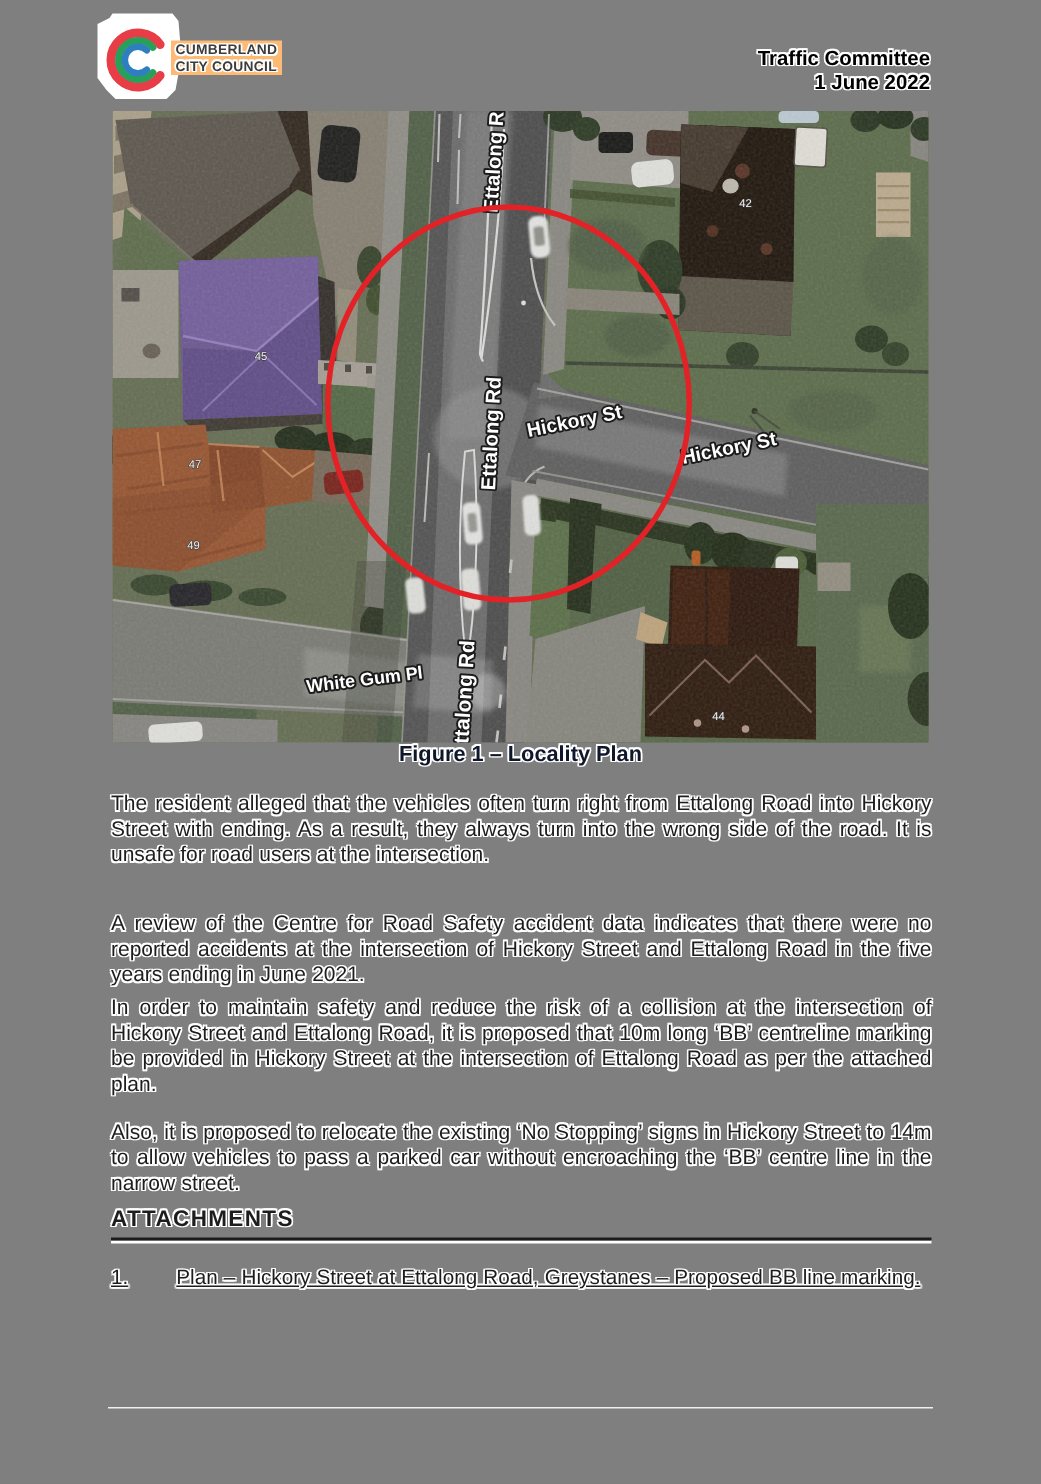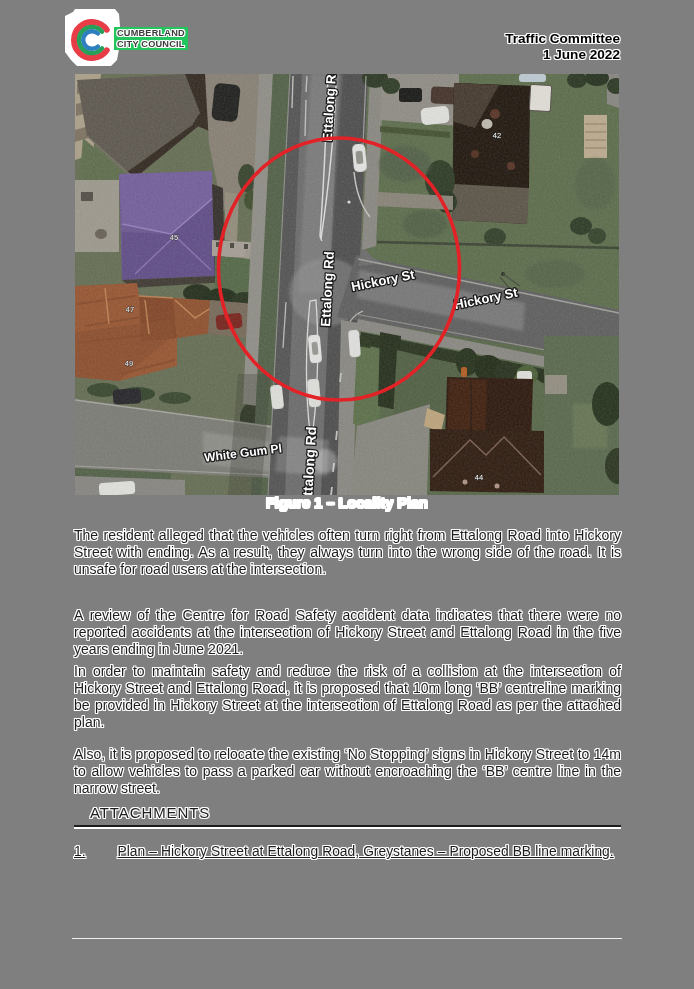--- a/index.html
+++ b/index.html
@@ -19,21 +19,21 @@
 <svg width="130" height="62" viewBox="0 0 130 62">
   <path d="M2,8 L10,4 L12,1 L52,1 L56,6 L58,30 L54,52 L48,58 L14,58 L8,52 L2,44 Z" fill="#fff"></path>
   <g stroke-linecap="round" fill="none">
     <path d="M 43.74 21.68 A 18 18 0 1 0 43.74 42.32" stroke="#e83c46" stroke-width="6"></path>
     <path d="M 38.96 23.64 A 13 13 0 1 0 38.96 40.36" stroke="#28a05a" stroke-width="4.6"></path>
     <path d="M 34.89 25.46 A 8.8 8.8 0 1 0 34.89 38.54" stroke="#2e7fc0" stroke-width="4.4"></path>
   </g>
 </svg>
 </div>
 
-<div class="halo" style="position:absolute;left:114px;top:27px;font-size:9.2px;line-height:10.5px;font-weight:bold;color:#3c3c3c;letter-spacing:0.2px;background:#22c55e;padding:1px 3px;">CUMBERLAND<br>CITY COUNCIL</div>
+<div class="halo" style="position:absolute;left:114px;top:27px;font-size:9.2px;line-height:10.5px;font-weight:bold;color:#3c3c3c;letter-spacing:0.2px;background:#fdba74;padding:1px 3px;">CUMBERLAND<br>CITY COUNCIL</div>
 
 <div class="hdr halo">Traffic Committee<br>1 June 2022</div>
 
 <div style="position:absolute;left:75px;top:74px;width:544px;height:421px;background:#76806a;">
 <svg width="544" height="421" viewBox="0 0 544 421">
 <defs>
   <filter id="grain" x="0%" y="0%" width="100%" height="100%">
     <feTurbulence type="fractalNoise" baseFrequency="0.55" numOctaves="2" seed="7" stitchTiles="stitch"></feTurbulence>
     <feColorMatrix type="saturate" values="0"></feColorMatrix>
   </filter>
@@ -338,29 +338,29 @@
 
   <text x="422" y="64">42</text>
 
   <text x="404" y="406">44</text>
 </g>
 
 <ellipse cx="264" cy="195" rx="120.5" ry="131" fill="none" stroke="#e32227" stroke-width="3.6"></ellipse>
 </svg>
 </div>
 
-<div class="halo" style="position:absolute;left:75px;top:495px;width:544px;text-align:center;font-size:14.5px;font-weight:bold;color:#ffffff;">Figure 1 – Locality Plan</div>
+<div class="halo" style="position:absolute;left:75px;top:495px;width:544px;text-align:center;font-size:14.5px;font-weight:bold;color:#0f172a;">Figure 1 – Locality Plan</div>
 
 <div class="para halo" style="top:527px;">The resident alleged that the vehicles often turn right from Ettalong Road into Hickory Street with ending. As a result, they always turn into the wrong side of the road. It is unsafe for road users at the intersection.</div>
 
 <div class="para halo" style="top:607px;">A review of the Centre for Road Safety accident data indicates that there were no reported accidents at the intersection of Hickory Street and Ettalong Road in the five years ending in June 2021.</div>
 
 <div class="para halo" style="top:663px;">In order to maintain safety and reduce the risk of a collision at the intersection of Hickory Street and Ettalong Road, it is proposed that 10m long ‘BB’ centreline marking be provided in Hickory Street at the intersection of Ettalong Road as per the attached plan.</div>
 
 <div class="para halo" style="top:746px;">Also, it is proposed to relocate the existing ‘No Stopping’ signs in Hickory Street to 14m to allow vehicles to pass a parked car without encroaching the ‘BB’ centre line in the narrow street.</div>
 
-<div class="para halo" style="top:804px;font-weight:normal;font-size:15px;letter-spacing:0.9px;margin-left:16px;">ATTACHMENTS</div>
+<div class="para halo" style="top:804px;font-weight:bold;font-size:15px;letter-spacing:0.9px;">ATTACHMENTS</div>
 
 <div style="position:absolute;left:74px;top:825px;width:547px;height:2px;background:#1d1d1d;box-shadow:0 2px 0 #fff;"></div>
 
 <div class="para halo" style="top:843px;text-align:left;font-size:13.8px;text-decoration:underline;">1.<span style="display:inline-block;width:32px;"></span>Plan – Hickory Street at Ettalong Road, Greystanes – Proposed BB line marking.</div>
 
 <div style="position:absolute;left:72px;top:938px;width:550px;height:1px;background:#efefef;"></div>
 
 </body></html>

